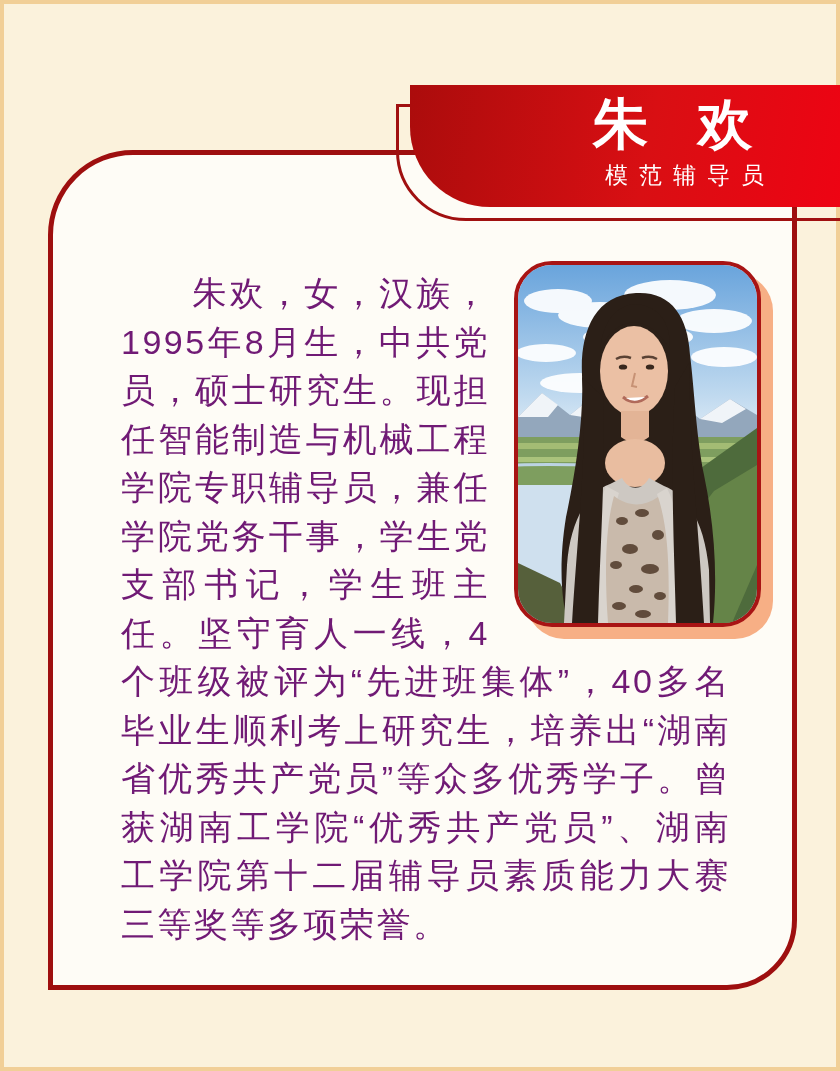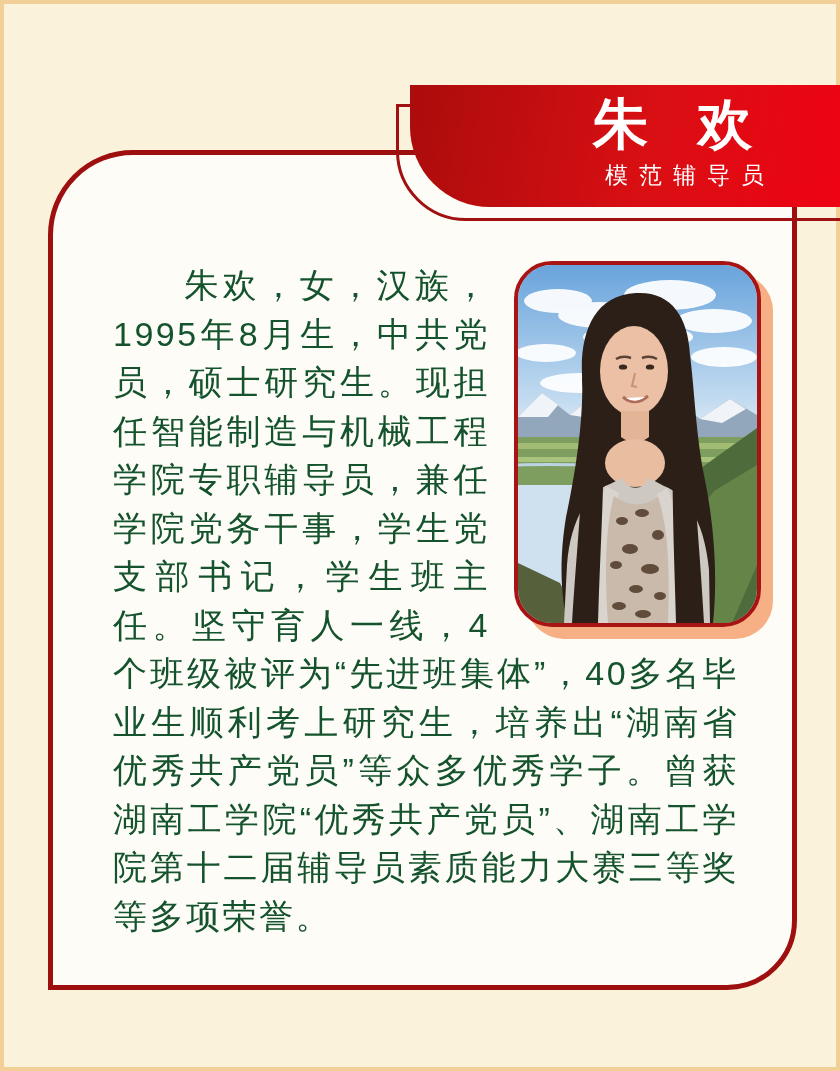--- a/index.html
+++ b/index.html
@@ -11,21 +11,21 @@
   .frame{position:absolute;inset:0;border:4px solid #F1CF97;box-sizing:border-box;z-index:0;}
 
   
   .card{
     position:absolute;left:48px;top:150px;width:749px;height:840px;box-sizing:border-box;
     background:#FEFCF6;border:5px solid #9E0F0F;border-radius:85px 0 70px 0;z-index:1;
   }
   .card-body{position:absolute;inset:0;padding:98px 45px 0 52px;box-sizing:border-box;}
 
   .bio{
-    margin:8px;color:#14532d;font-size:34px;line-height:48.5px;letter-spacing:2.5px;
+    margin:16px;color:#701a75;font-size:34px;line-height:48.5px;letter-spacing:2.5px;
     text-align:justify;text-justify:inter-ideograph;text-indent:2.1em;
   }
 
   
   .photo-float{float:right;width:247px;height:366px;margin:8px -14px 0 24px;}
   .photo-frame{
     width:247px;height:366px;box-sizing:border-box;border:4px solid #A81414;border-radius:38px;
     overflow:hidden;background:#CFE0EE;box-shadow:12px 12px 0 0 #F7AF85;
   }
   .photo-frame svg{display:block;width:100%;height:100%;}

